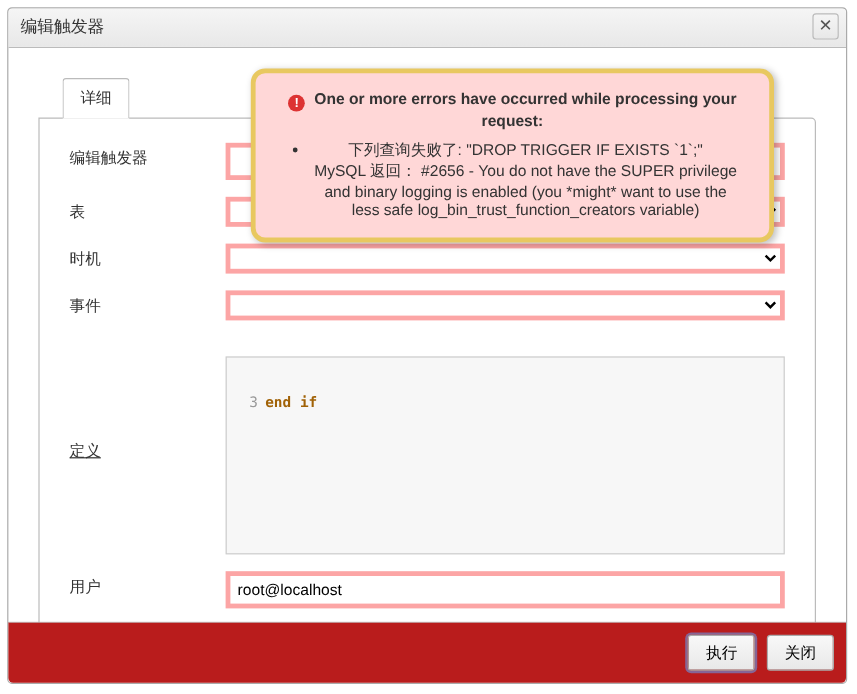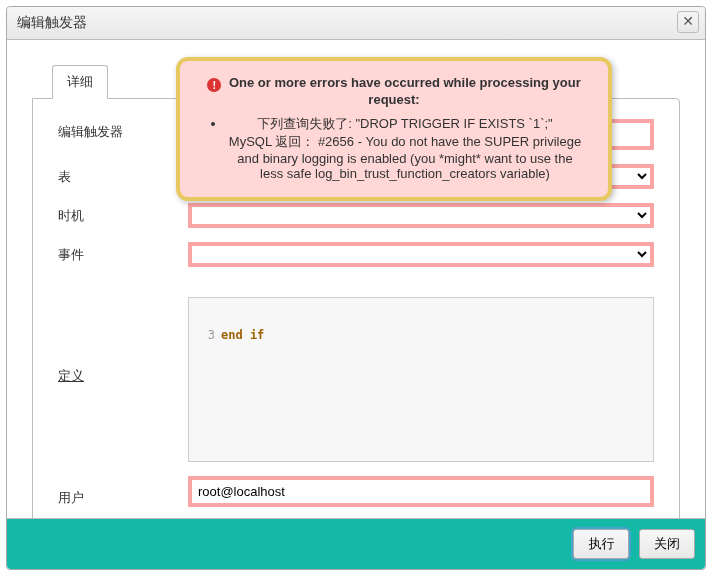--- a/index.html
+++ b/index.html
@@ -107,21 +107,21 @@
   text-align: right;
   color: #999;
   padding-right: 6px;
   user-select: none;
 }
 .kw { color: #a16207; font-weight: bold; }
 .footer {
   border-top: 1px solid #bbb;
   padding: 10px;
   text-align: right;
-  background: #14b8a6;
+  background: #b91c1c;
   position: absolute;
   bottom: 0;
   left: 0;
   right: 0;
   border-radius: 0 0 4px 4px;
 }
 .btn {
   border: 1px solid #aaa;
   background: linear-gradient(#f8f8f8, #e8e8e8);
   padding: 5px 14px;
@@ -130,21 +130,21 @@
   font-size: 13px;
   cursor: pointer;
 }
 .btn.focus {
   box-shadow: 0 0 0 2px rgba(100,150,230,0.6);
 }
 
 .errorbox {
   position: absolute;
   top: 50px;
-  left: 169px;
+  left: 202px;
   width: 380px;
   background: #ffd7d7;
   border: 4px solid #e8c860;
   border-radius: 12px;
   padding: 14px 24px 16px 24px;
   box-shadow: 2px 2px 6px rgba(0,0,0,0.25);
   z-index: 10;
   color: #333;
   font-size: 13px;
 }
@@ -225,21 +225,21 @@
         <div class="field">
           <div class="codearea">
             <div class="codeline" style="margin-top:26px;">
               <span class="gutter">3</span>
               <span class="kw">end if</span>
             </div>
           </div>
         </div>
       </div>
 
-      <div class="row" style="margin-top:13px;margin-bottom:4px;align-items:flex-end;">
+      <div class="row" style="margin-top:13px;margin-bottom:4px;">
         <div class="label">用户</div>
         <div class="field">
           <input type="text" value="root@localhost" style="">
         </div>
       </div>
 
     </div>
   </div>
 
   <div class="footer">

